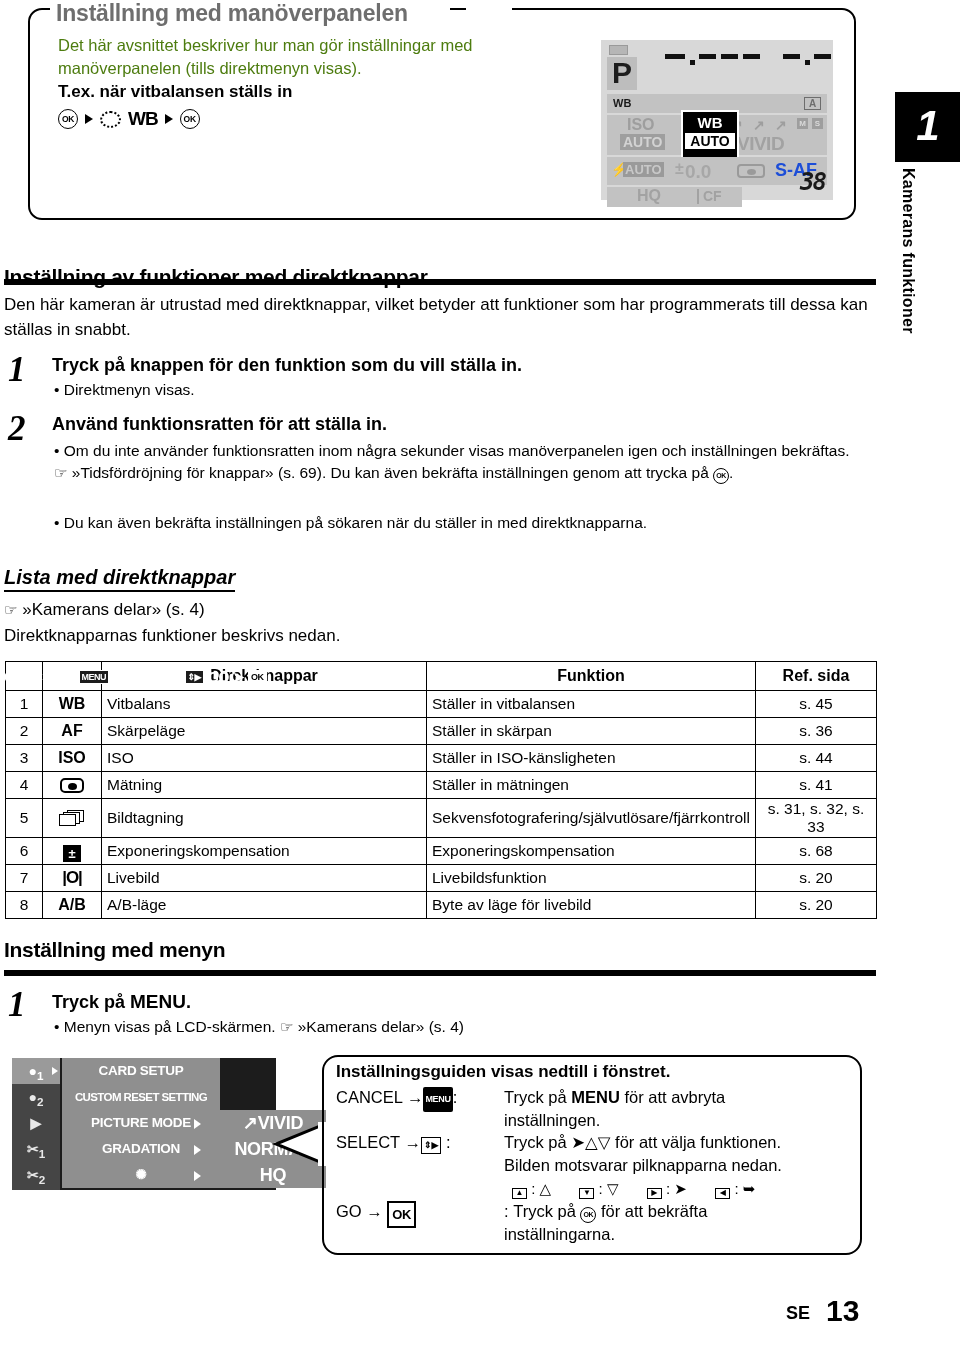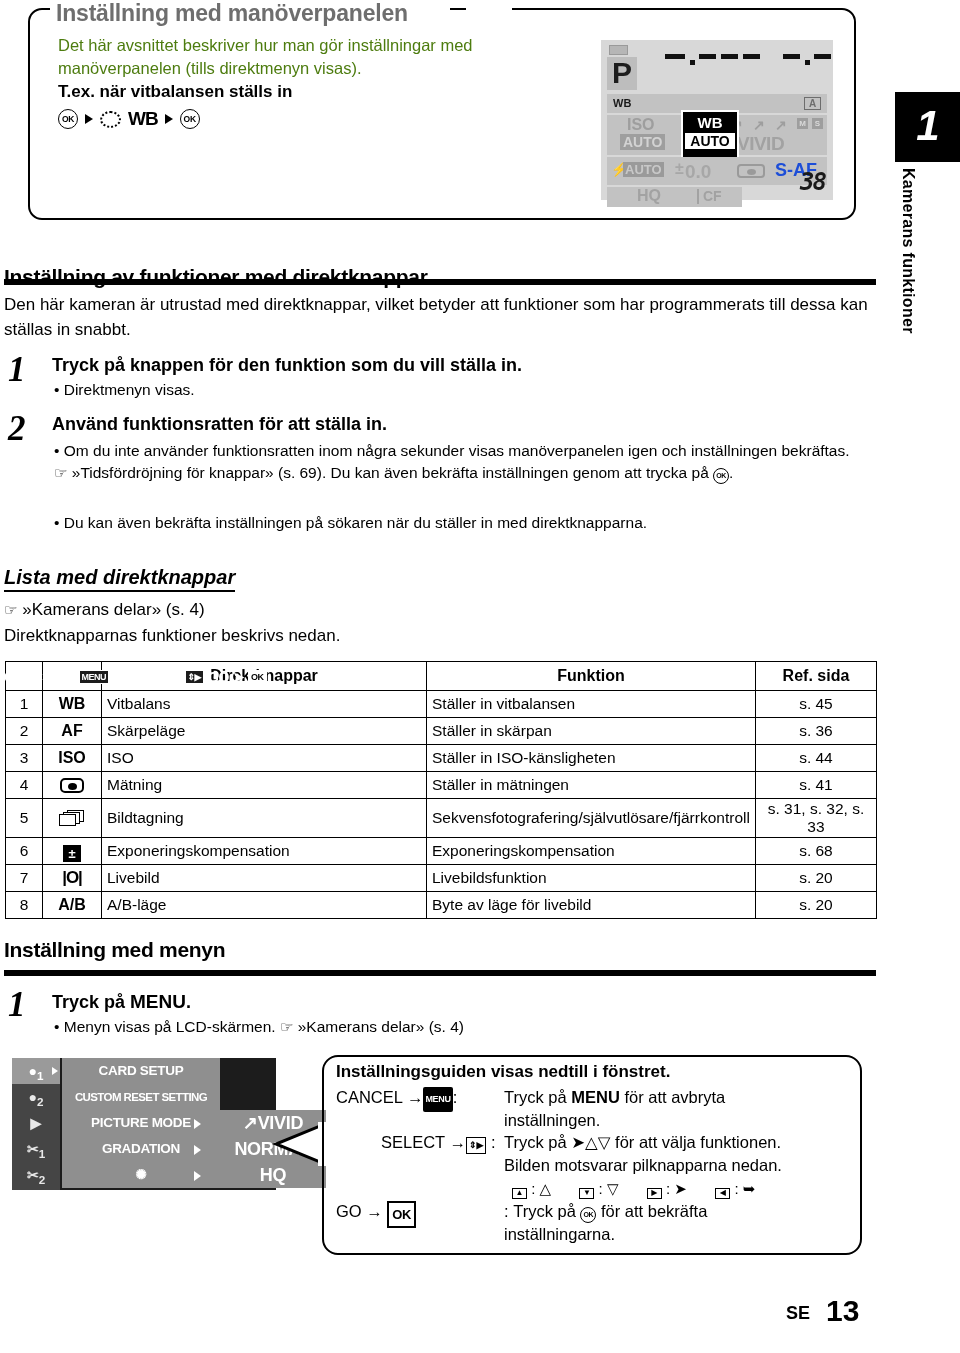--- a/index.html
+++ b/index.html
@@ -544,21 +544,21 @@
 
   <div class="bub-line" style="left:336px;top:1086px;">
     <span>CANCEL</span>
     <span>→</span><span class="mini-menu">MENU</span><span>:</span>
   </div>
   <div class="bub-line" style="left:504px;top:1086px;">
     <span>Tryck på </span><b>MENU</b><span> för att avbryta</span>
   </div>
   <div class="bub-line" style="left:504px;top:1109px;">inställningen.</div>
 
-  <div class="bub-line" style="left:336px;top:1131px;margin-left:45px;">
+  <div class="bub-line" style="left:336px;top:1131px;">
     <span>SELECT</span>
     <span>→</span><span class="kbox" style="border-color:#000;color:#000;background:#fff;height:17px;">⇕▶</span><span>&nbsp;:</span>
   </div>
   <div class="bub-line" style="left:504px;top:1131px;">
     <span>Tryck på </span><span>➤</span><span>△</span><span>▽</span><span> för att välja funktionen.</span>
   </div>
   <div class="bub-line" style="left:504px;top:1154px;">Bilden motsvarar pilknapparna nedan.</div>
 
   <div class="bub-line" style="left:512px;top:1177px;font-size:15px;">
     <span class="arrowkey">▲</span><span> : </span><span>△</span>

